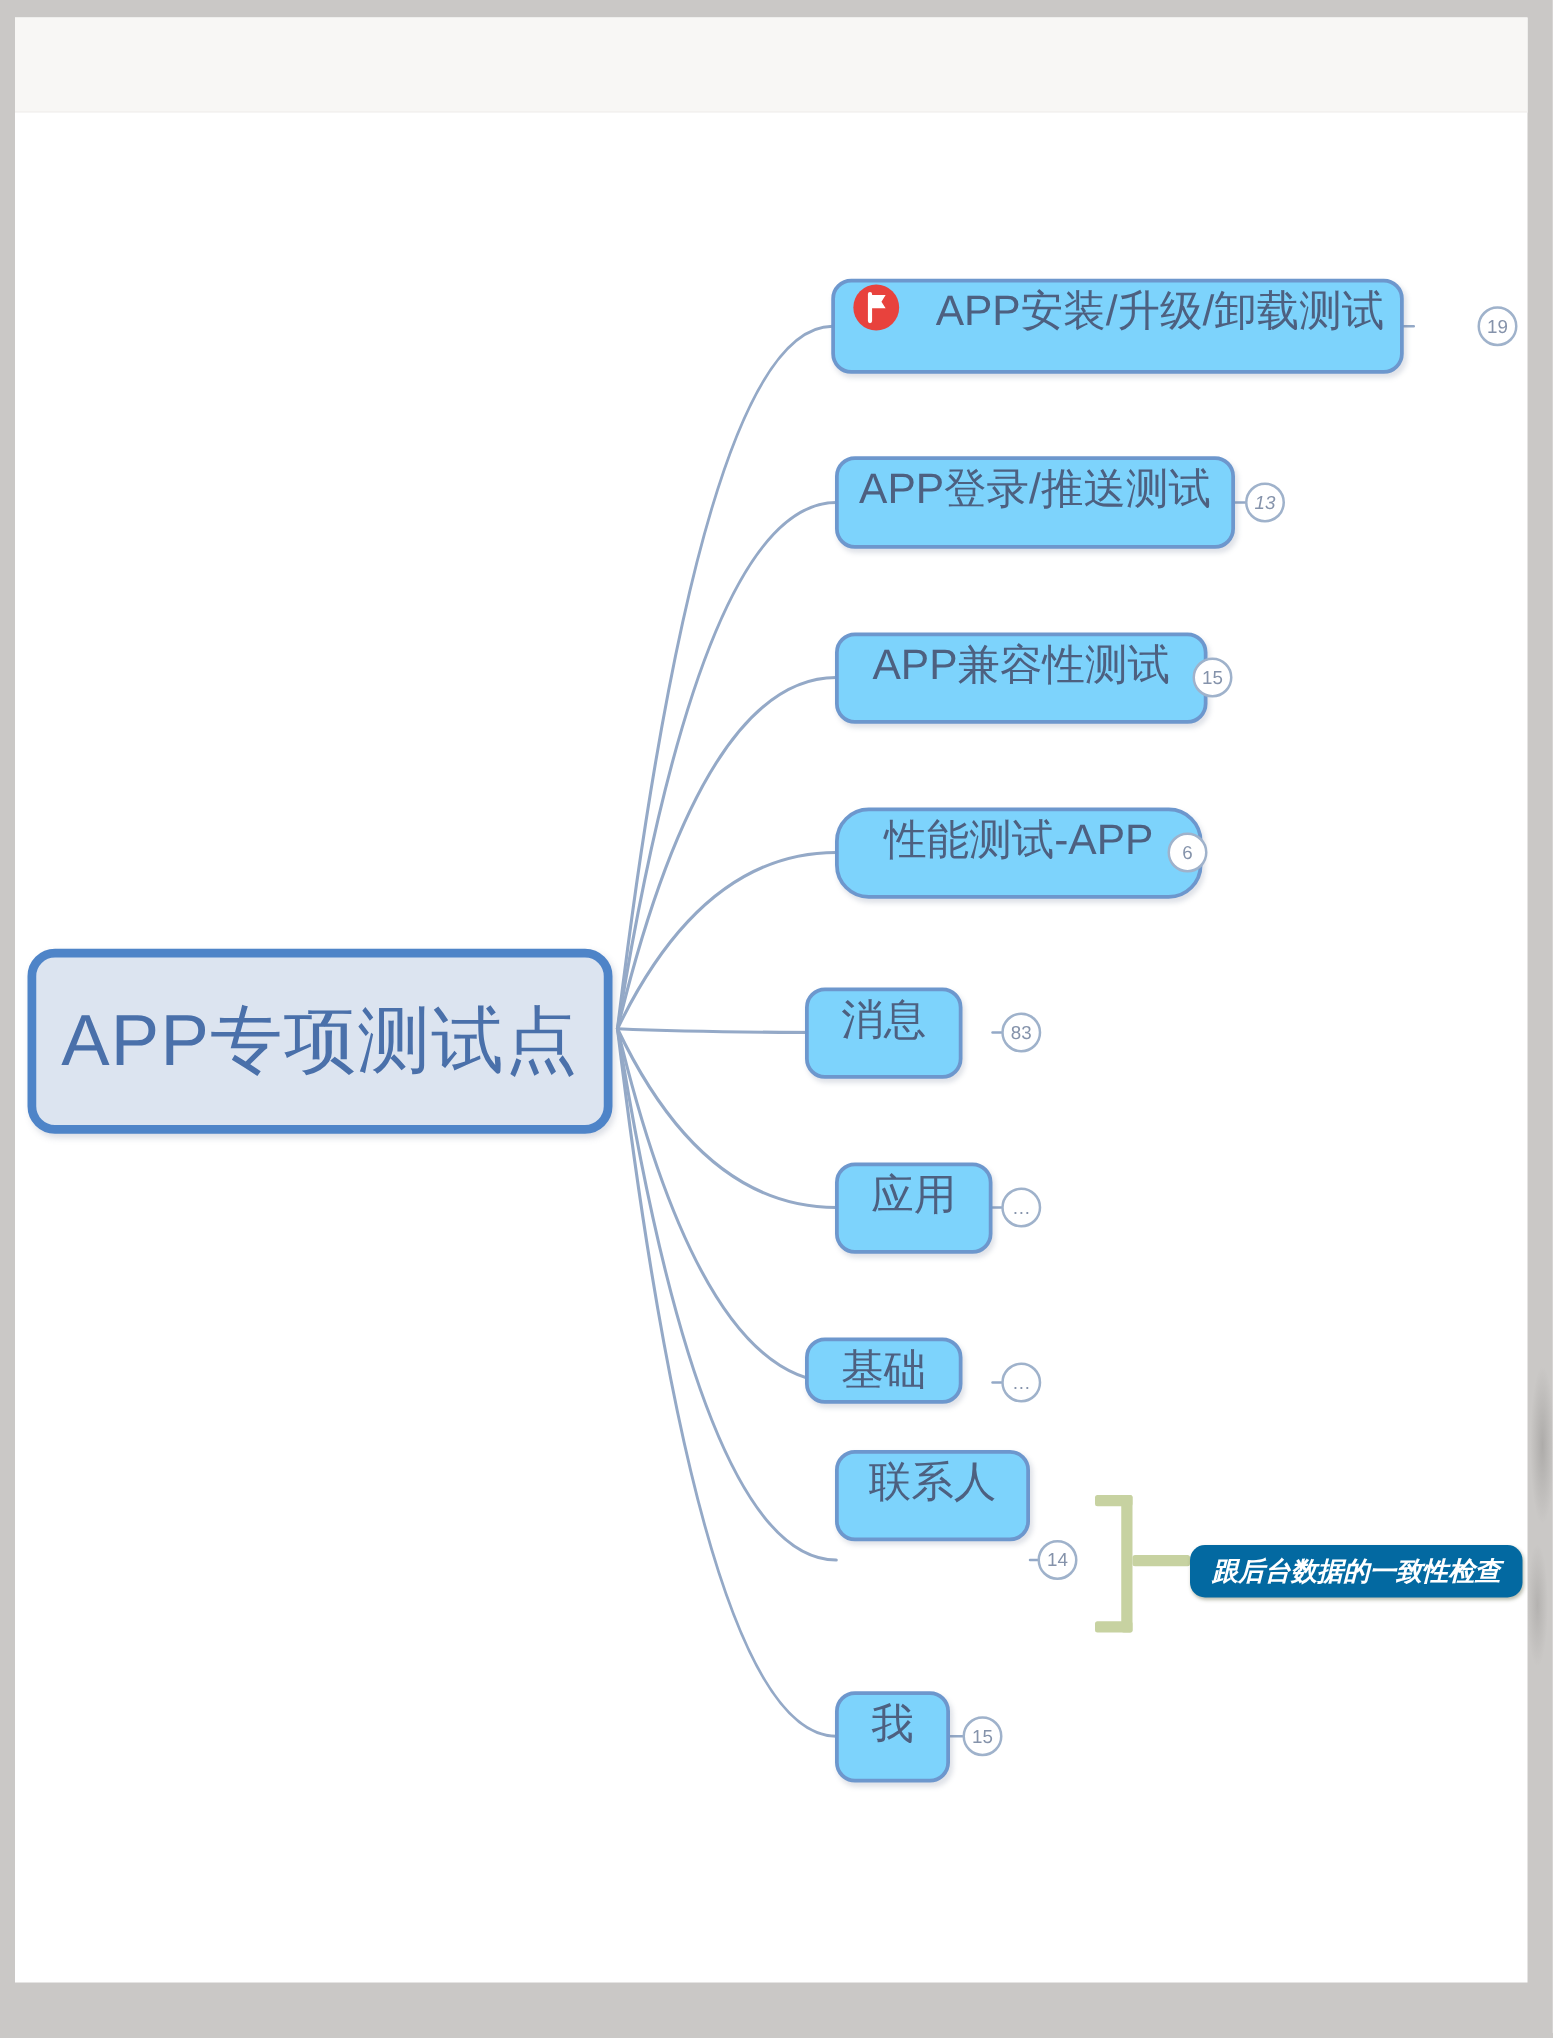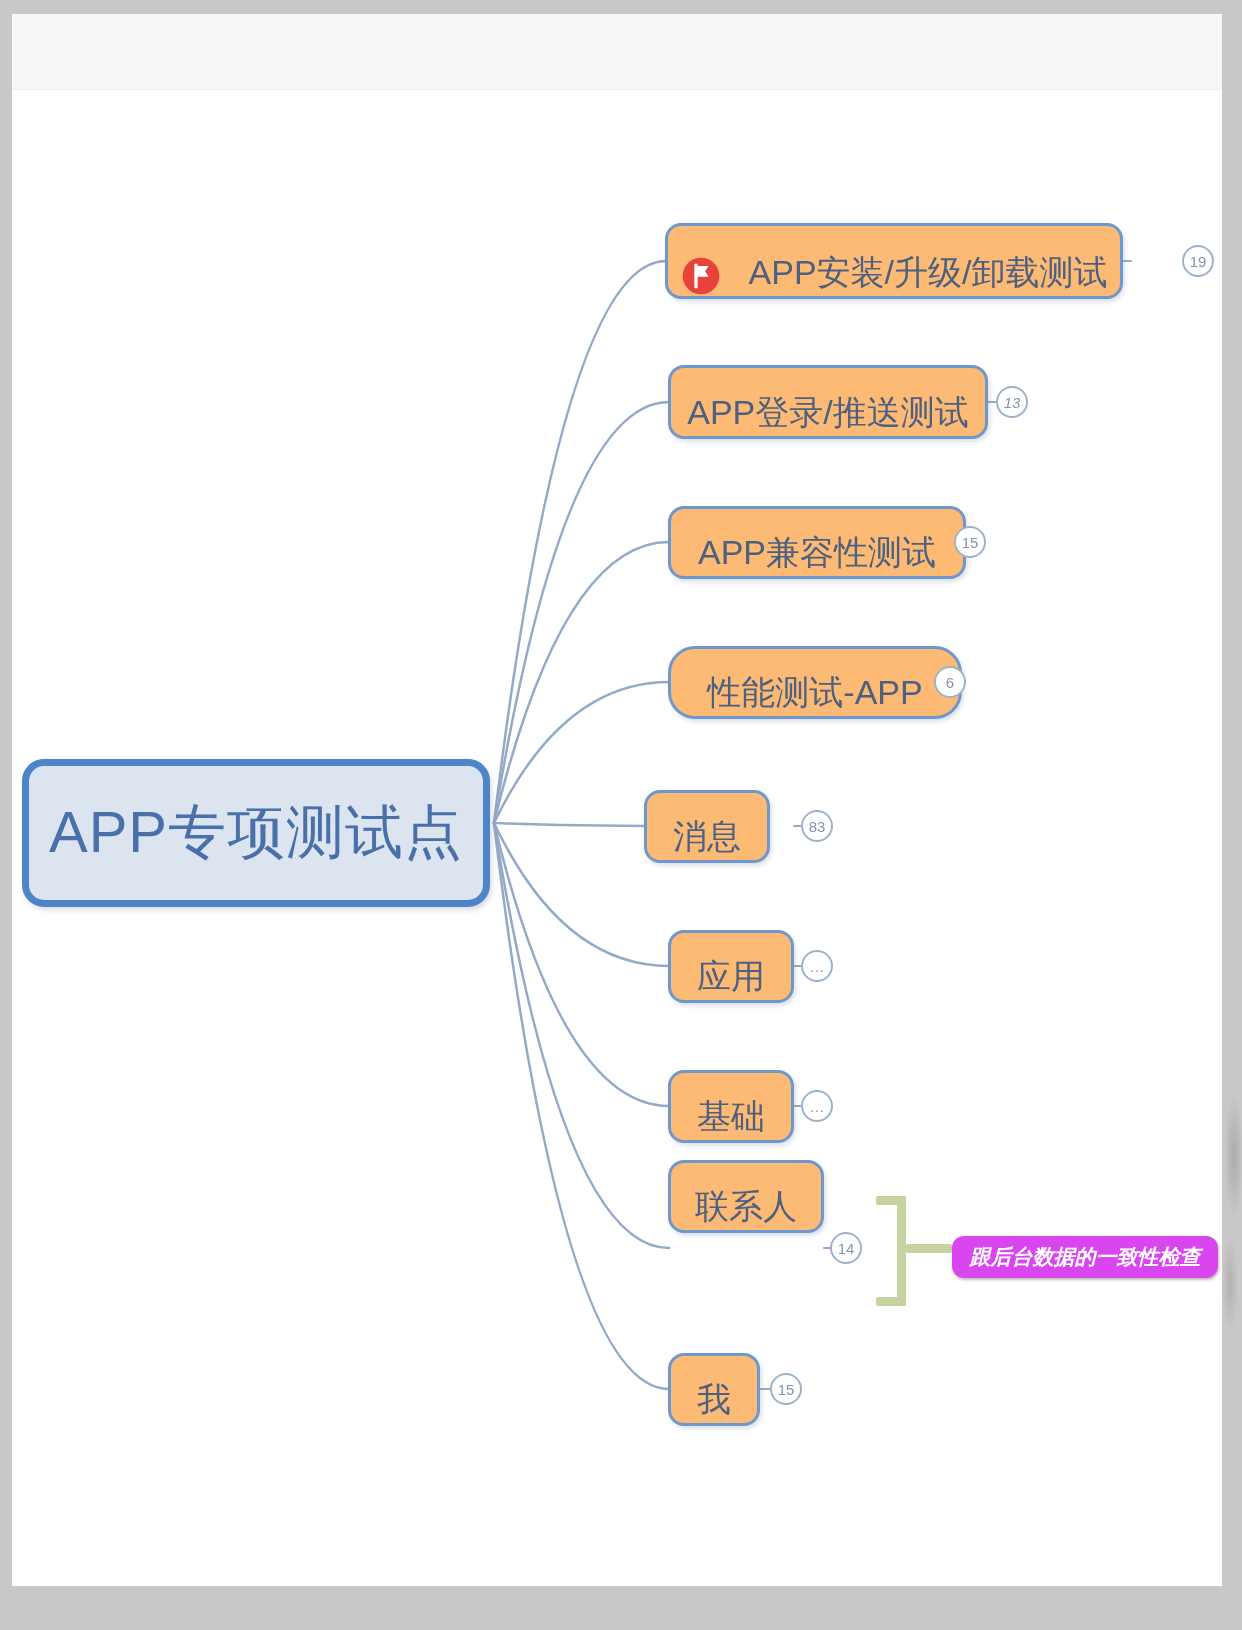--- a/index.html
+++ b/index.html
@@ -41,24 +41,24 @@
     display: flex; align-items: center; justify-content: center;
     z-index: 2;
     box-shadow: 2px 3px 5px rgba(110,125,150,0.25);
   }
   .root-topic .label {
     font-size: 58px; color: #4a70aa; white-space: nowrap; font-weight: 500;
     letter-spacing: 1px;
   }
   .branch {
     position: absolute;
-    background: #fdba74;
+    background: #7dd3fc;
     border: 3.5px solid #6d97cd;
     border-radius: 16px;
-    display: flex; align-items: flex-end; justify-content: center;
+    display: flex; align-items: flex-start; justify-content: center;
     z-index: 2; gap: 28px;
     box-shadow: 2px 3px 4px rgba(110,125,150,0.22);
   }
   .branch .label {
     font-size: 34px; color: #4d6080; white-space: nowrap;
   }
   .flag-icon { width: 40px; height: 40px; display: block; flex: 0 0 auto; }
   .badge {
     position: absolute; width: 32px; height: 32px;
     background: #ffffff;
@@ -67,21 +67,21 @@
     display: flex; align-items: center; justify-content: center;
     font-size: 15px; color: #8593ab;
     z-index: 2; line-height: 1;
   }
   .bracket-part {
     position: absolute; background: #c7d2a1; z-index: 2; border-radius: 2px;
   }
   .summary-topic {
     position: absolute; left: 952px; top: 1236px;
     width: 266px; height: 42px;
-    background: #d946ef;
+    background: #0369a1;
     border-radius: 12px;
     display: flex; align-items: center; justify-content: center;
     z-index: 2;
     box-shadow: 1px 2px 3px rgba(60,70,30,0.35);
   }
   .summary-topic .label {
     color: #ffffff; font-size: 21px; font-weight: bold; font-style: italic;
     white-space: nowrap;
   }
 </style>
@@ -143,21 +143,21 @@
 </div>
 
 <div class="branch" style="left:644px; top:790px; width:126px; height:73px;font-family:Liberation Mono, monospace;">
   <span class="label">消息</span>
 </div>
 
 <div class="branch" style="left:668px; top:930px; width:126px; height:73px;">
   <span class="label">应用</span>
 </div>
 
-<div class="branch" style="left:668px; top:1070px; width:126px; height:73px;">
+<div class="branch" style="left:644px; top:1070px; width:126px; height:53px;">
   <span class="label">基础</span>
 </div>
 
 <div class="branch" style="left:668px; top:1160px; width:156px; height:73px;">
   <span class="label">联系人</span>
 </div>
 
 <div class="branch" style="left:668px; top:1353px; width:92px; height:73px;">
   <span class="label">我</span>
 </div>

